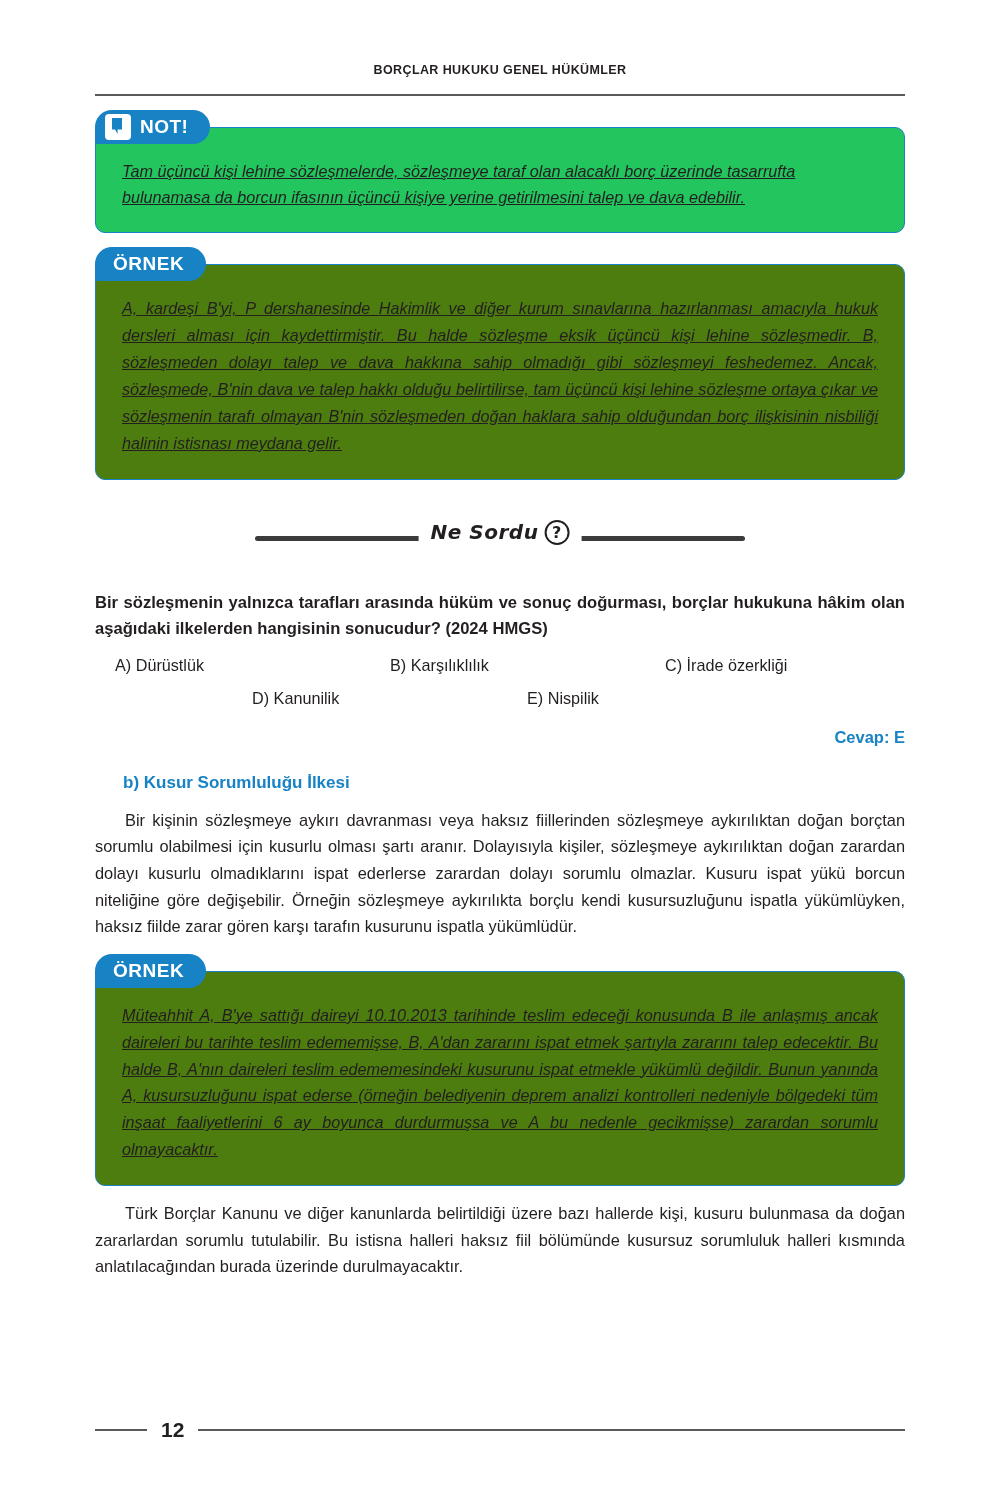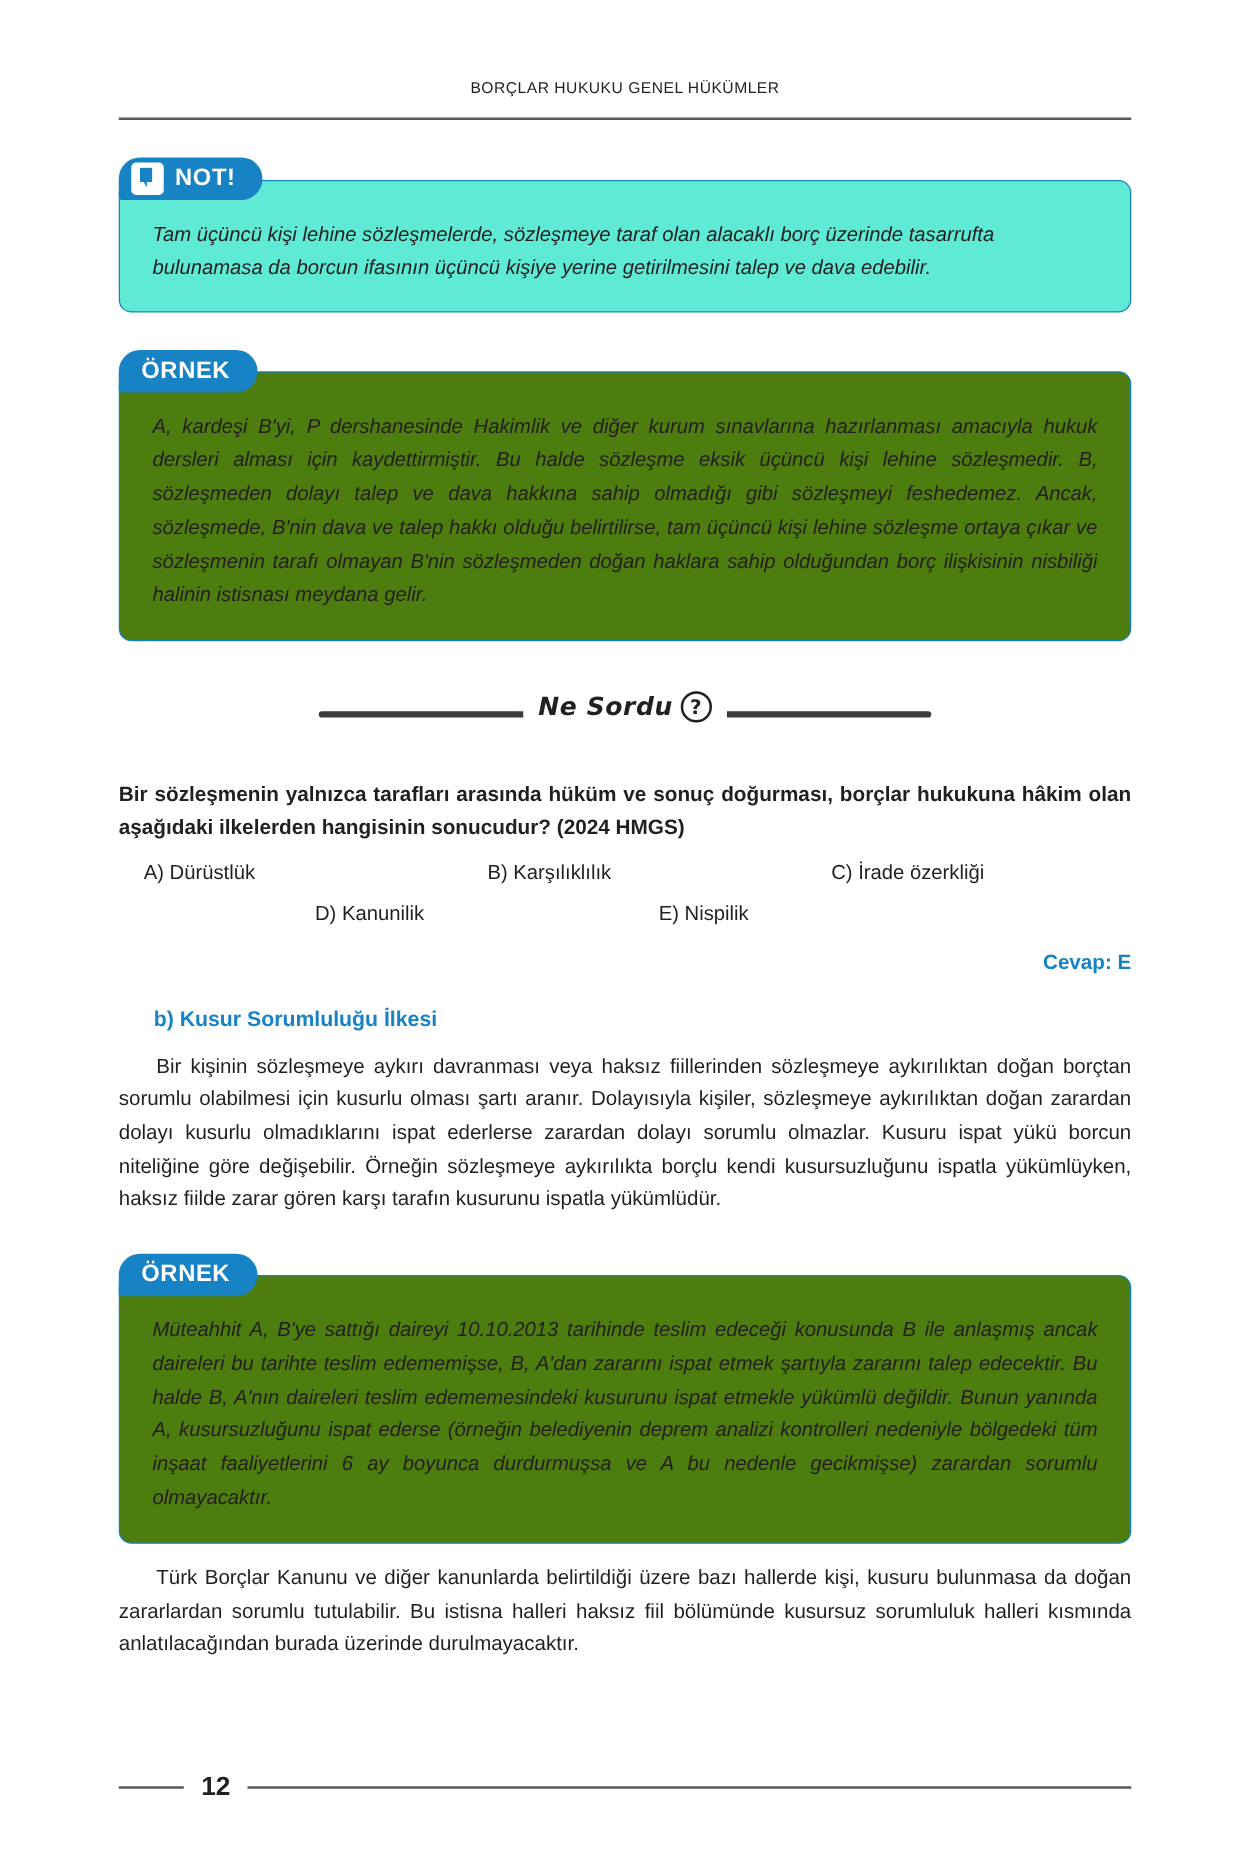--- a/index.html
+++ b/index.html
@@ -17,21 +17,21 @@
     position: relative;
     width: 1000px;
     height: 1500px;
     padding: 0 95px;
   }
 
   
   .running-head {
     text-align: center;
     font-size: 12.5px;
-    font-weight: normal;
+    font-weight: bold;
     letter-spacing: 0.4px;
     color: #231f20;
     padding-top: 63px;
   }
   .head-rule {
     margin-top: 17px;
     border-top: 2.2px solid #58595b;
   }
 
   
@@ -64,21 +64,21 @@
     left: 7px; top: 4px;
     width: 10px; height: 16px;
     background: #1782c4;
     clip-path: polygon(0 0, 100% 0, 100% 72%, 55% 72%, 55% 100%, 30% 72%, 0 72%);
   }
 
   
   .note-box {
     border: 1.6px solid #1782c4;
     border-radius: 10px;
-    background: #5eead4;
+    background: #22c55e;
     margin-top: -17px;
     padding: 30px 26px 22px 26px;
   }
   .note-box p {
     margin: 0;
     font-style: italic;
     font-size: 16.2px;
     line-height: 1.62;
     color: #231f20;
   }
@@ -201,21 +201,21 @@
   }
   .footer .l-rule { width: 52px; height: 2.4px; background: #58595b; }
   .footer .pno {
     font-weight: bold;
     font-size: 21px;
     padding: 0 14px;
     color: #231f20;
   }
   .footer .r-rule { flex: 1; height: 2.4px; background: #58595b; }
 
-  .blk { margin-top: 30px; }
+  .blk { margin-top: 14px; text-decoration: underline; }
 </style>
 </head>
 <body>
 
 <div class="page">
 
   <div class="running-head">BORÇLAR HUKUKU GENEL HÜKÜMLER</div>
   <div class="head-rule"></div>
 
   <div class="blk">

